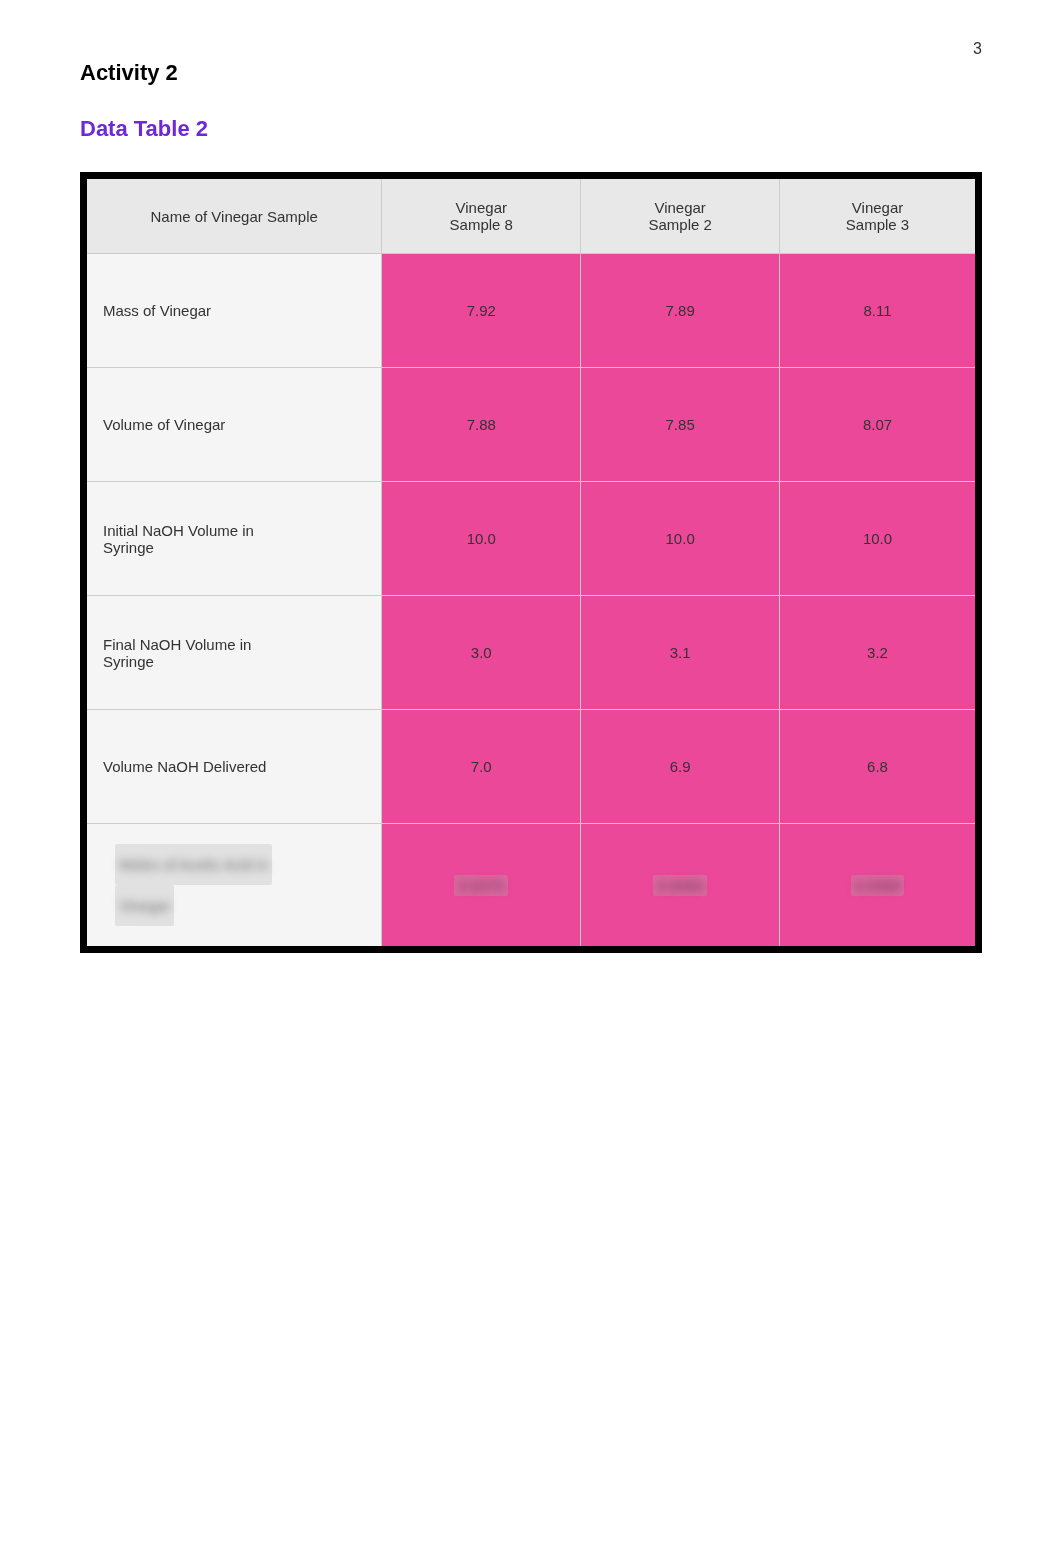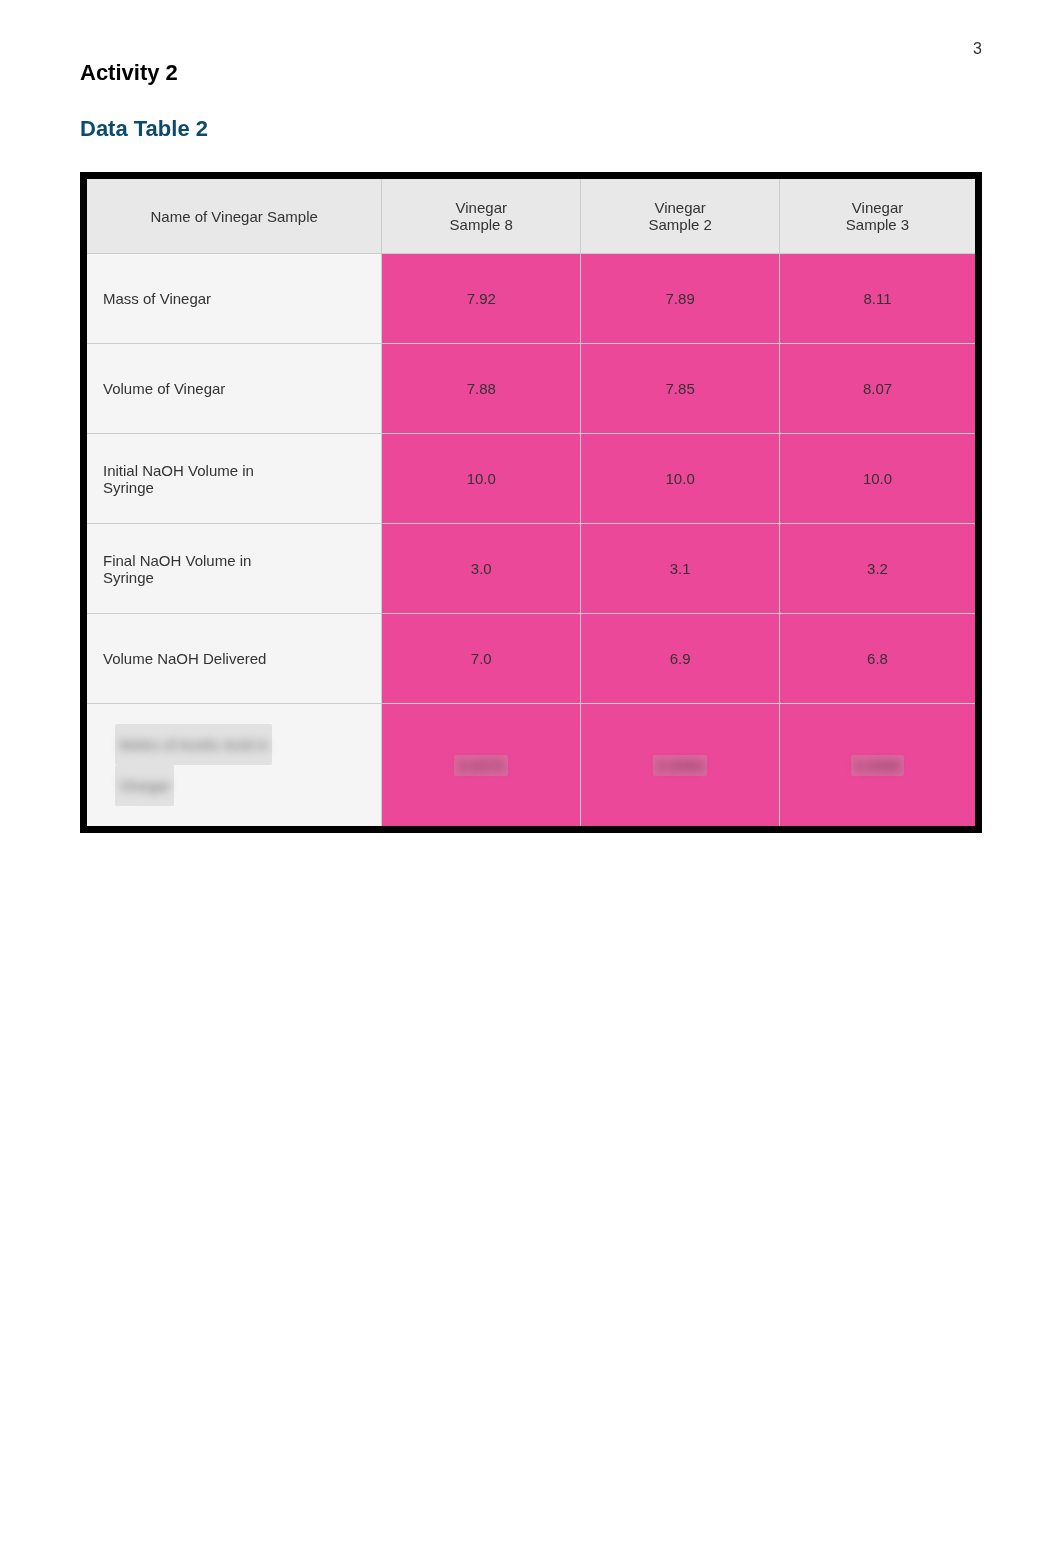--- a/index.html
+++ b/index.html
@@ -29,21 +29,21 @@
       font-size: 22px;
       font-weight: bold;
       margin-bottom: 30px;
       color: #000;
     }
 
     .data-table-title {
       font-size: 22px;
       font-weight: bold;
       margin-bottom: 30px;
-      color: #0c4a6e;
+      color: #6d28d9;
     }
 
     .data-table {
       width: 100%;
       border-collapse: collapse;
       border: 7px solid #000000;
     }
 
     .data-table th,
     .data-table td {
@@ -67,21 +67,21 @@
       color: #333;
     }
 
     .data-table tbody td:not(:first-child) {
       text-align: center;
       background-color: #ec4899;
       color: #333;
     }
 
     .data-table tbody tr {
-      height: 90px;
+      height: 114px;
     }
 
     .blurred-text {
       display: inline-block;
       color: transparent;
       text-shadow: 0 0 8px rgba(0,0,0,0.5);
       background: rgba(180,180,180,0.3);
       border-radius: 2px;
       padding: 2px 4px;
       user-select: none;

